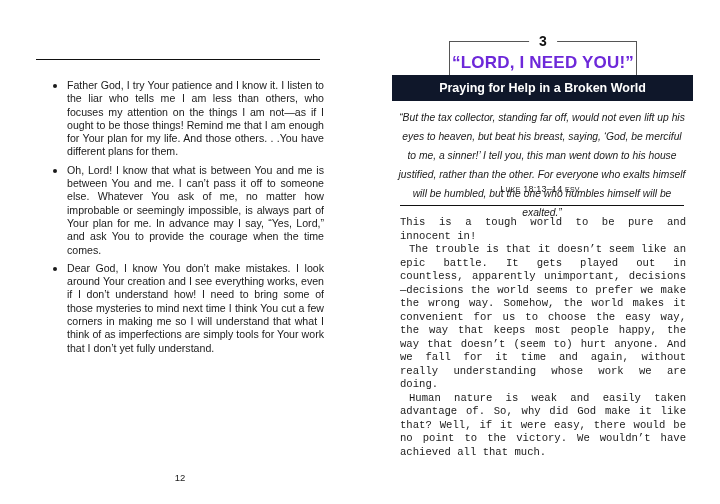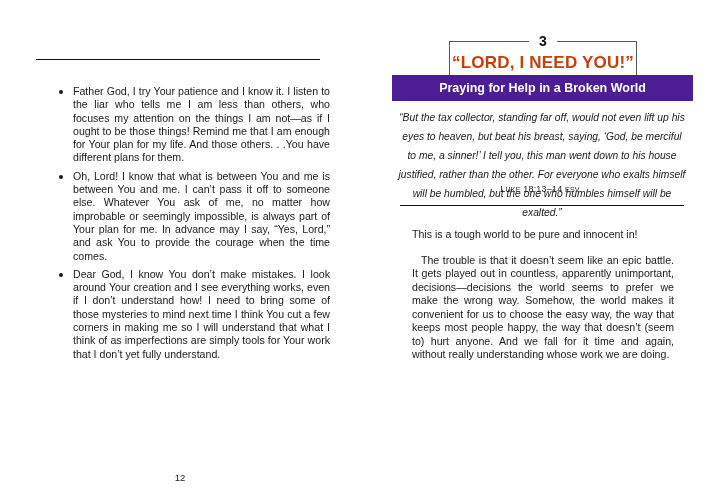--- a/index.html
+++ b/index.html
@@ -17,21 +17,21 @@
       position: absolute; top: 31px; left: 0; width: 360px;
       text-align: center; font-weight: bold; font-size: 13px; letter-spacing: 0.1px;
       color: #111;
     }
     .left-rule {
       position: absolute; top: 59px; left: 36px; width: 284px; height: 0;
       border-top: 1.3px solid #111;
     }
     .bullets {
       position: absolute; top: 75px; left: 38px; width: 282px;
-      margin: 10px; padding: 0; list-style: none;
+      margin: 4px; padding: 0; list-style: none;
     }
     .bullets li {
       position: relative; padding-left: 25px;
       font-size: 10.6px; line-height: 13.3px; text-align: justify;
       margin-bottom: 5px; color: #1a1a1a;
     }
     .bullets li .dot {
       position: absolute; left: 11px; top: 5px; width: 4px; height: 4px;
       border-radius: 50%; background: #1a1a1a;
     }
@@ -45,46 +45,46 @@
       position: absolute; top: 41px; left: 89px; width: 186px; height: 40px;
       border: 1.2px solid #555; border-bottom: none; background: #fff;
     }
     .chapter-num {
       position: absolute; top: -10px; left: 50%; transform: translateX(-50%);
       background: #fff; padding: 0 10px; font-size: 14px; font-weight: bold; color: #111;
       line-height: 18px;
     }
     .chapter-title {
       position: absolute; top: 11px; left: 0; width: 100%; text-align: center;
-      font-size: 17px; font-weight: bold; letter-spacing: 0.2px; color: #c2410c;
+      font-size: 17px; font-weight: bold; letter-spacing: 0.2px; color: #6d28d9;
     }
     .subtitle-bar {
       position: absolute; top: 75px; left: 32px; width: 301px; height: 26px;
-      background: #4c1d95; color: #fff; text-align: center;
+      background: #0f172a; color: #fff; text-align: center;
       font-size: 12.5px; font-weight: bold; line-height: 26px;
     }
     .epigraph {
       position: absolute; top: 108px; left: 38px; width: 288px;
       font-style: italic; font-size: 10.3px; line-height: 19px; text-align: center;
       color: #1a1a1a;
     }
     .epigraph-ref {
       position: absolute; top: 184px; left: 0; width: 360px; text-align: center;
       font-size: 9px; color: #1a1a1a; letter-spacing: 0.2px;
     }
     .epigraph-ref .sc { font-size: 7px; }
     .right-rule {
       position: absolute; top: 205px; left: 40px; width: 284px; height: 0;
       border-top: 1.3px solid #111;
     }
     .body-text {
       position: absolute; top: 216px; left: 40px; width: 286px;
       font-size: 10.6px; line-height: 13.5px; color: #1a1a1a;
     }
-    .body-text p { margin: 12px; text-align: justify; text-indent: 9px; }
+    .body-text p { margin: 0; text-align: justify; text-indent: 9px; font-family: Liberation Mono, monospace; }
     .body-text p.first { text-indent: 0; }
   </style>
 </head>
 <body>
 
 <div class="page page-left">
   <div class="left-rule"></div>
   <ul class="bullets">
     <li>
       <span class="dot"></span>
@@ -109,14 +109,15 @@
   </div>
   <div class="subtitle-bar">Praying for Help in a Broken World</div>
 
   <div class="epigraph">“But the tax collector, standing far off, would not even lift up his eyes to heaven, but beat his breast, saying, ‘God, be merciful to me, a sinner!’ I tell you, this man went down to his house justified, rather than the other. For everyone who exalts himself will be humbled, but the one who humbles himself will be exalted.”</div>
   <div class="epigraph-ref"><span>L</span><span class="sc">UKE</span><span> 18:13–14 </span><span class="sc">ESV</span></div>
   <div class="right-rule"></div>
 
   <div class="body-text">
     <p class="first">This is a tough world to be pure and innocent in!</p>
     <p>The trouble is that it doesn’t seem like an epic battle. It gets played out in countless, apparently unimportant, decisions—decisions the world seems to prefer we make the wrong way. Somehow, the world makes it convenient for us to choose the easy way, the way that keeps most people happy, the way that doesn’t (seem to) hurt anyone. And we fall for it time and again, without really understanding whose work we are doing.</p>
+    <p>Human nature is weak and easily taken advantage of. So, why did God make it like that? Well, if it were easy, there would be no point to the victory. We wouldn’t have achieved all that much.</p>
   </div>
 </div>
 
 </body></html>

